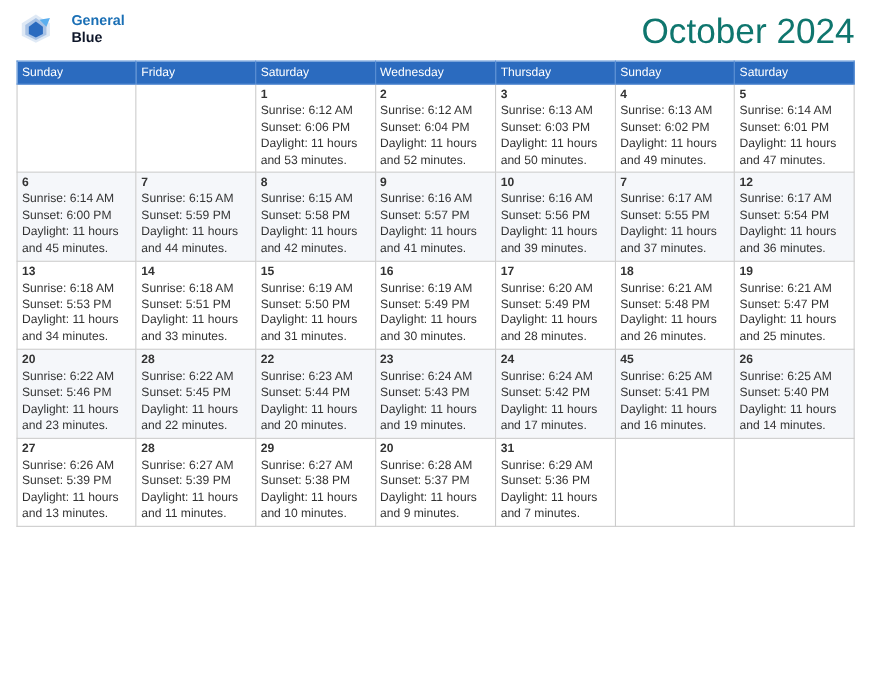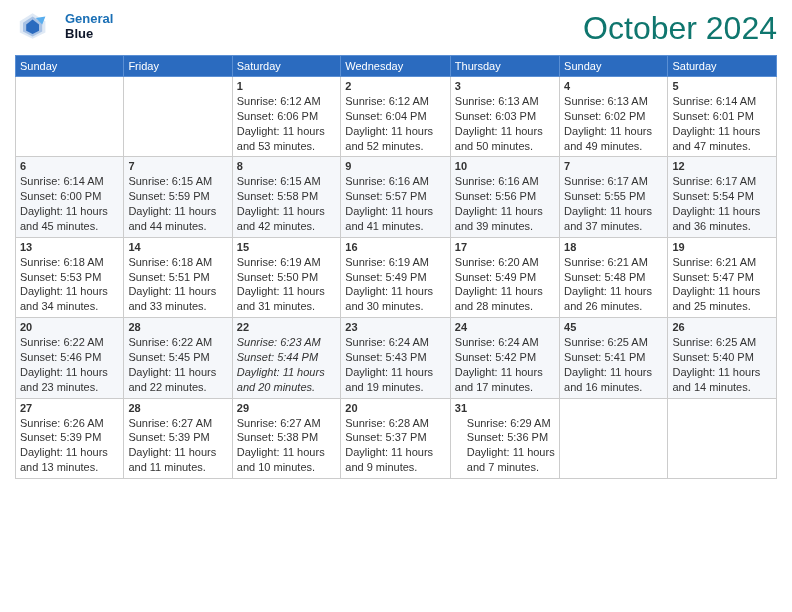--- a/index.html
+++ b/index.html
@@ -262,21 +262,21 @@
 Daylight: 11 hours and 23 minutes.</div>
           </td>
           <td>
             <span class="day-num">28</span>
             <div class="day-info" style="white-space: pre-line;">Sunrise: 6:22 AM
 Sunset: 5:45 PM
 Daylight: 11 hours and 22 minutes.</div>
           </td>
           <td>
             <span class="day-num">22</span>
-            <div class="day-info" style="white-space: pre-line; font-style: italic;">Sunrise: 6:23 AM
+            <div class="day-info" style="white-space: pre-line;">Sunrise: 6:23 AM
 Sunset: 5:44 PM
 Daylight: 11 hours and 20 minutes.</div>
           </td>
           <td>
             <span class="day-num">23</span>
             <div class="day-info" style="white-space: pre-line;">Sunrise: 6:24 AM
 Sunset: 5:43 PM
 Daylight: 11 hours and 19 minutes.</div>
           </td>
           <td>
@@ -318,21 +318,21 @@
 Daylight: 11 hours and 10 minutes.</div>
           </td>
           <td>
             <span class="day-num">20</span>
             <div class="day-info" style="white-space: pre-line;">Sunrise: 6:28 AM
 Sunset: 5:37 PM
 Daylight: 11 hours and 9 minutes.</div>
           </td>
           <td>
             <span class="day-num">31</span>
-            <div class="day-info" style="white-space: pre-line; margin-left: 12px;">Sunrise: 6:29 AM
+            <div class="day-info" style="white-space: pre-line;">Sunrise: 6:29 AM
 Sunset: 5:36 PM
 Daylight: 11 hours and 7 minutes.</div>
           </td>
           <td class="empty-cell"></td>
           <td class="empty-cell"></td>
         </tr>
       </tbody>
   </table>
 </div>
 

